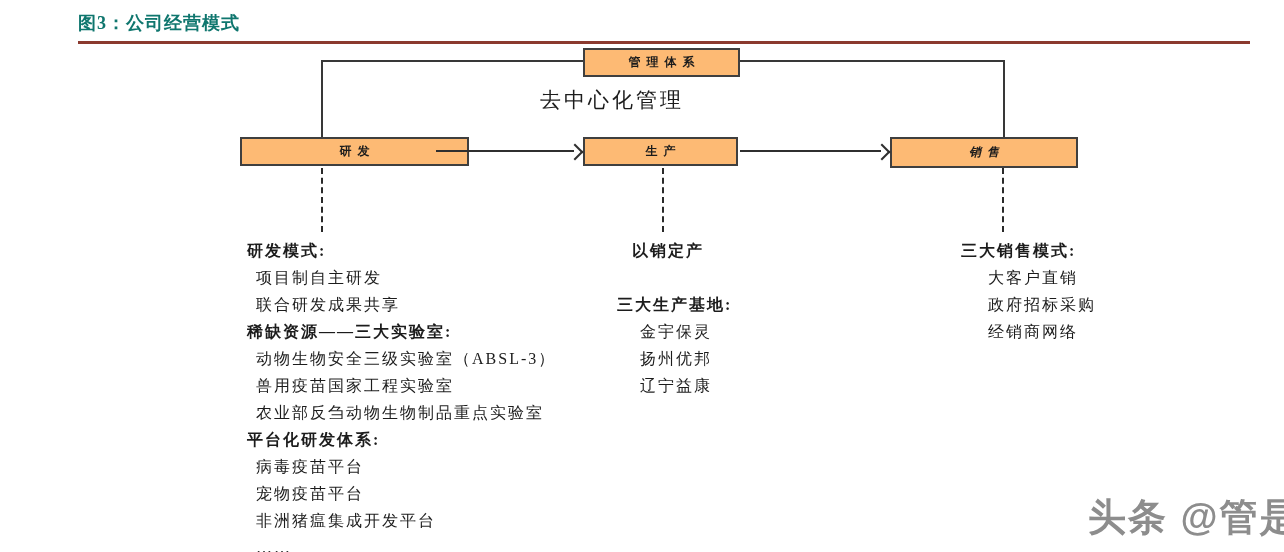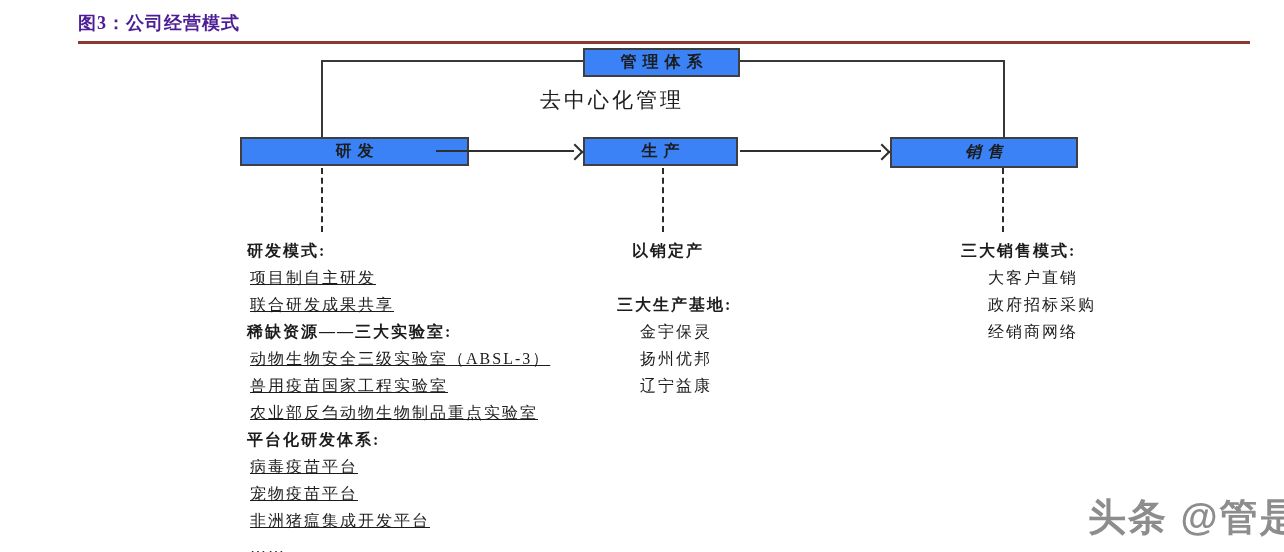--- a/index.html
+++ b/index.html
@@ -11,35 +11,35 @@
     font-family:"Liberation Serif","DejaVu Serif",serif;
     color:#1c1c1c;
   }
   .abs{position:absolute;}
 
   
   .fig-title{
     left:78px;top:11px;
     font-size:18px;font-weight:700;
     letter-spacing:1px;
-    color:#4c1d95;
+    color:#0f766e;
     white-space:nowrap;
   }
   .title-rule{
     left:78px;top:41px;width:1172px;height:3px;
     background:#8B3A2F;
   }
 
   
   .dbox{
     box-sizing:border-box;
     border:2px solid #3f3f3f;
-    background:#3b82f6;
+    background:#fdba74;
     display:flex;align-items:center;justify-content:center;
-    font-size:16px;font-weight:700;
+    font-size:12px;font-weight:700;
     letter-spacing:6px;text-indent:6px;
     white-space:nowrap;
   }
   .box-top{left:583px;top:48px;width:157px;height:29px;}
   .box-rd{left:240px;top:137px;width:229px;height:29px;}
   .box-prod{left:583px;top:137px;width:155px;height:29px;}
   .box-sales{left:890px;top:137px;width:188px;height:31px;font-style:italic;}
 
   .top-caption{
     left:540px;top:86px;width:200px;
@@ -81,21 +81,21 @@
   
   .col{
     top:237px;
     font-size:16px;
     line-height:27px;
     letter-spacing:2px;
     white-space:nowrap;
   }
   .col .heading{font-weight:700;}
   .col-rd{left:247px;}
-  .col-rd .item{margin-left:3px;text-decoration:underline;}
+  .col-rd .item{margin-left:9px;}
   .col-prod{left:587px;}
   .col-sales{left:961px;}
   .col-sales .item{margin-left:27px;}
 
   
   .ml45{margin-left:45px;}
   .ml30{margin-left:30px;}
   .ml53{margin-left:53px;}
   .gap-above{margin-top:27px;}
 

